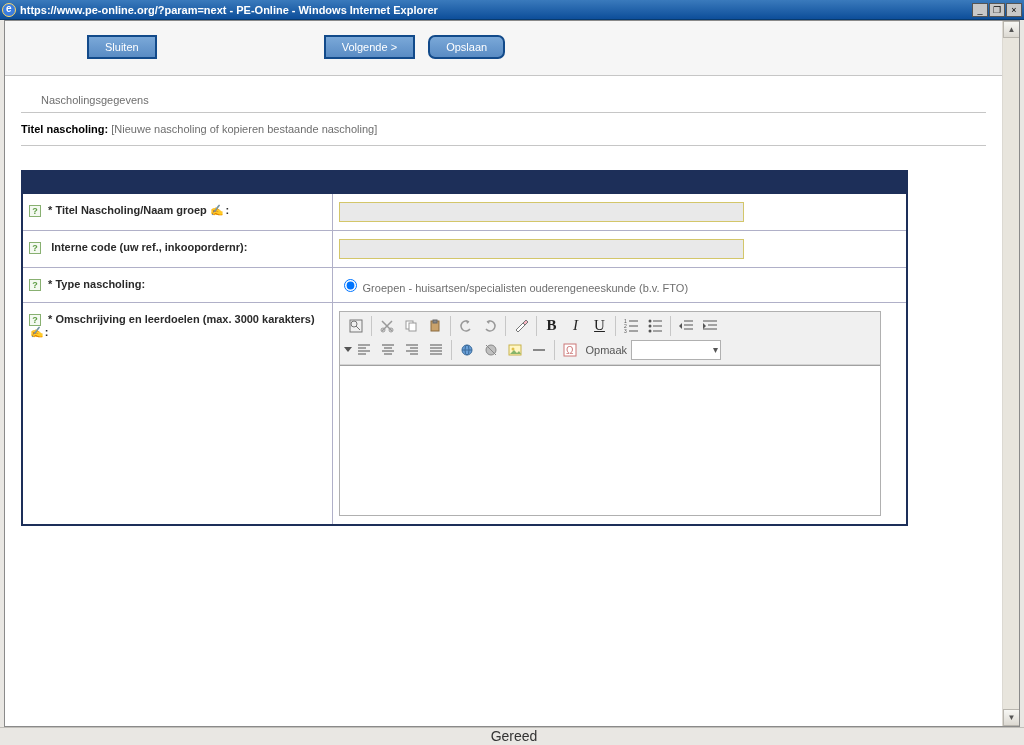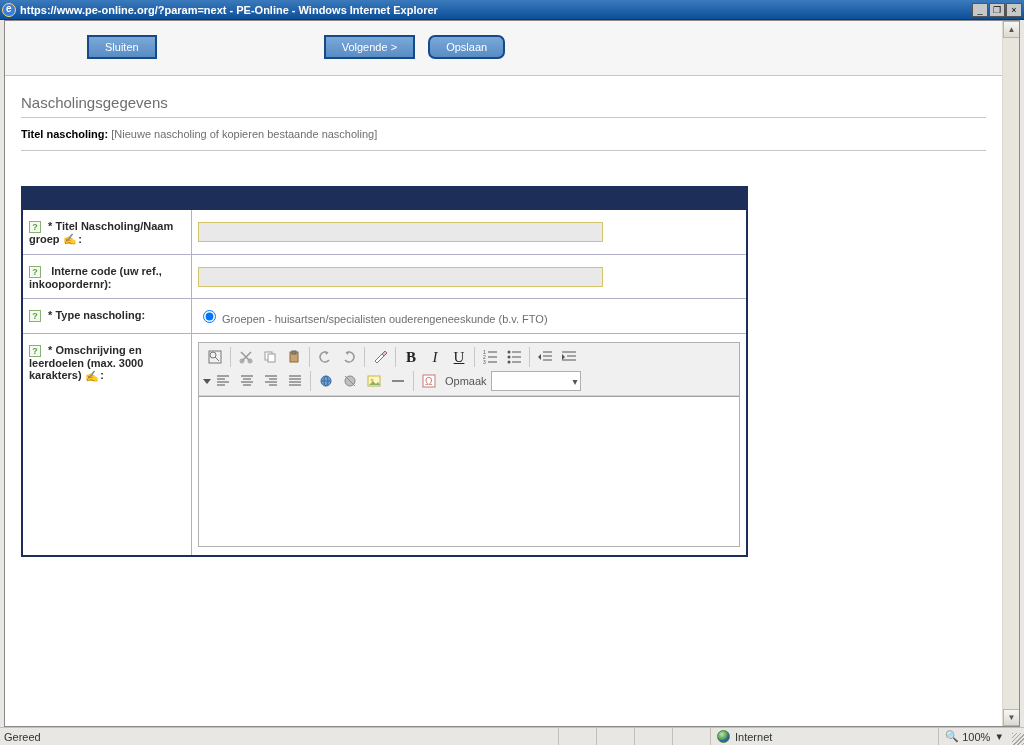--- a/index.html
+++ b/index.html
@@ -118,37 +118,38 @@
     padding-bottom: 6px;
   }
   .section-title {
     color: #5b91c4;
     font-size: 17px;
     font-weight: bold;
     letter-spacing: 0.2px;
   }
   .section-sub {
     color: #6e6e6e;
-    font-size: 15px;
+    font-size: 11px;
     margin-top: 2px;
+    margin-left: 20px;
   }
 
   .breadcrumb-row {
     margin: 10px 16px 0 16px;
     border-bottom: 1px solid #c6c6c6;
     padding-bottom: 10px;
   }
   .breadcrumb-row .bc-label { font-weight: bold; }
   .breadcrumb-row .bc-value { color: #6e6e6e; }
 
   
   .form-tbl {
-    margin: 35px 16px 0 16px;
+    margin: 24px 16px 0 16px;
     border-collapse: collapse;
-    width: 727px;
+    width: 887px;
     border: 2px solid #1d2f59;
   }
   .form-tbl thead td {
     background: #1d2f59;
     height: 22px;
     border: 1px solid #1d2f59;
   }
   .form-tbl tbody td {
     border: 1px solid #b0b0c8;
     vertical-align: middle;
@@ -255,22 +256,23 @@
 
   
   .statusbar {
     position: absolute;
     left: 0; right: 0; bottom: 0;
     height: 18px;
     background: #e9e7e3;
     border-top: 1px solid #c1bfba;
     display: flex;
     align-items: center;
-    font-size: 11px;
+    font-size: 14px;
     color: #333;
+    flex-direction: column;
   }
   .sb-seg {
     height: 100%;
     border-left: 1px solid #c1bfba;
     display: flex;
     align-items: center;
     padding: 0 6px;
   }
   .sb-spacer-seg { width: 38px; padding: 0; }
   .sb-status { flex: 0 0 558px; padding-left: 4px; }

